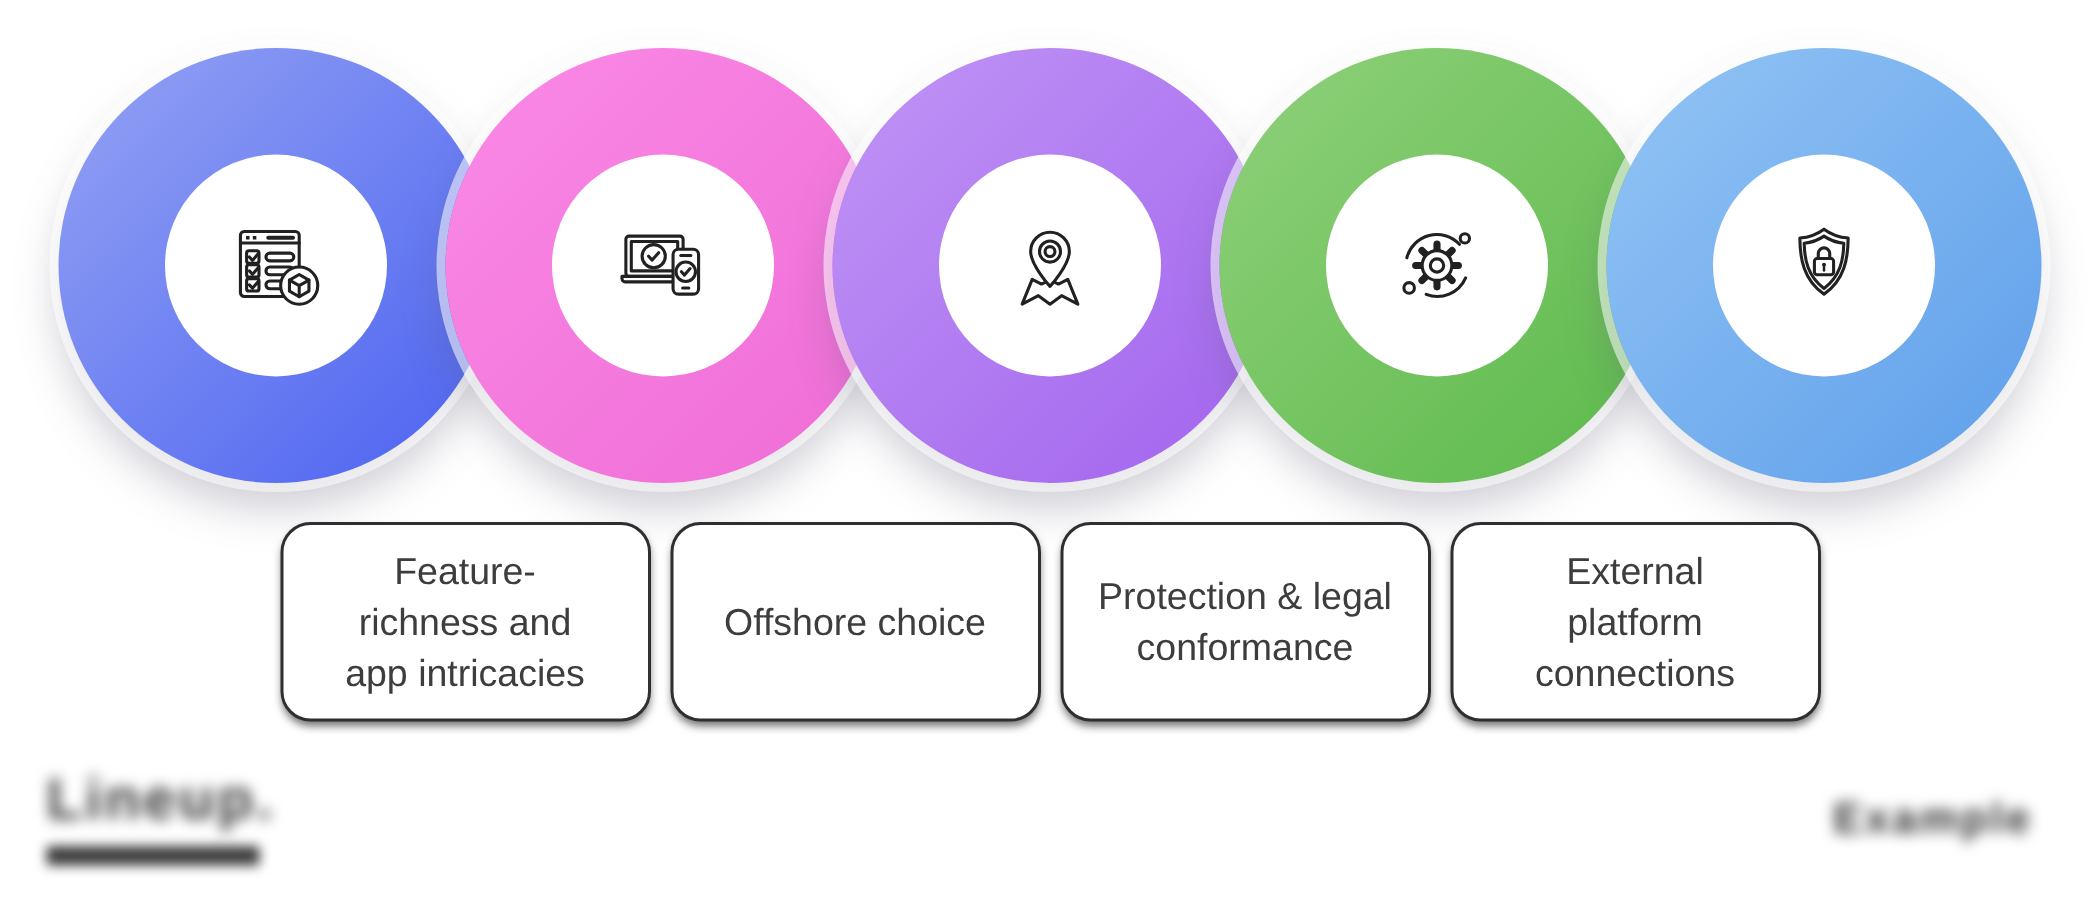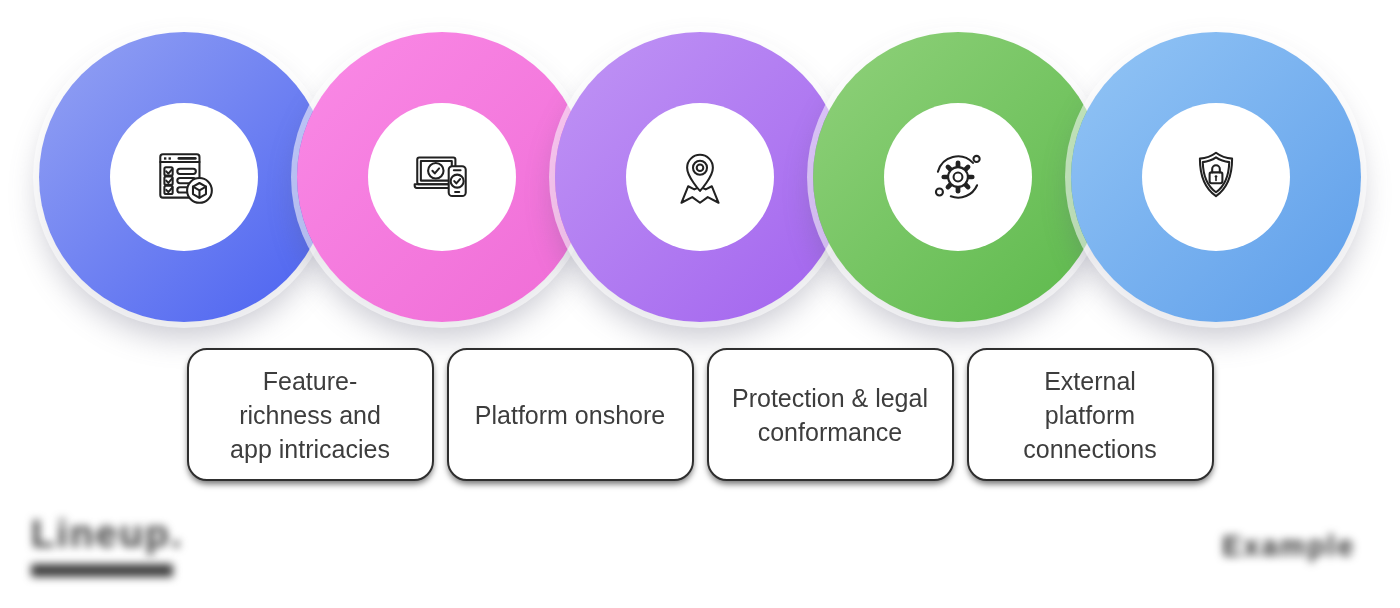--- a/index.html
+++ b/index.html
@@ -149,21 +149,21 @@
 
   </div>
 
   <div class="cards-row">
     <div class="card">
       <div class="card-label">Feature-
 richness and
 app intricacies</div>
     </div>
     <div class="card">
-      <div class="card-label">Platform onshore</div>
+      <div class="card-label">Offshore choice</div>
     </div>
     <div class="card">
       <div class="card-label">Protection &amp; legal
 conformance</div>
     </div>
     <div class="card">
       <div class="card-label">External
 platform
 connections</div>
     </div>

